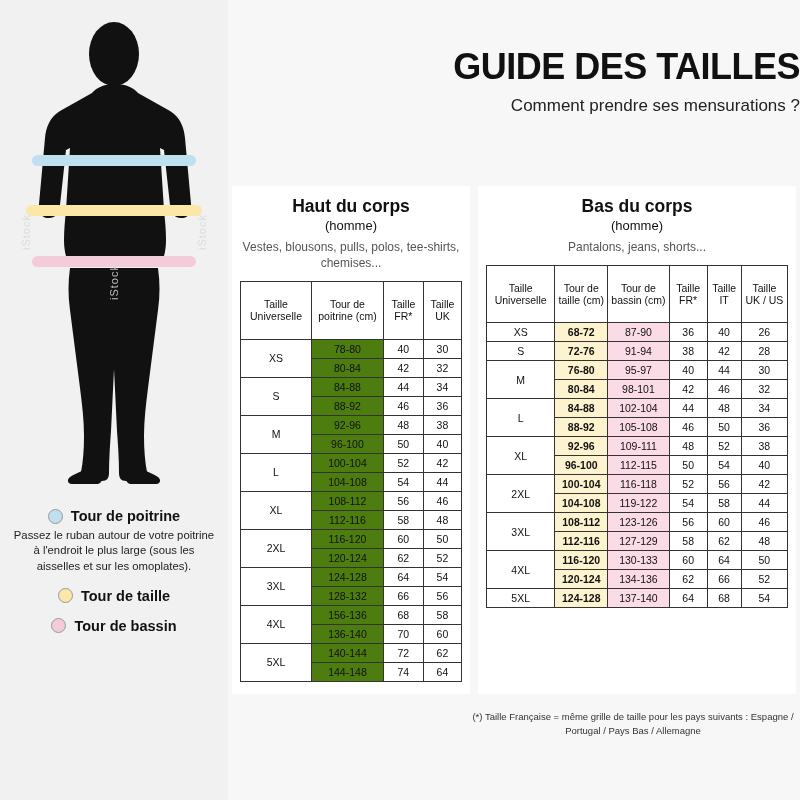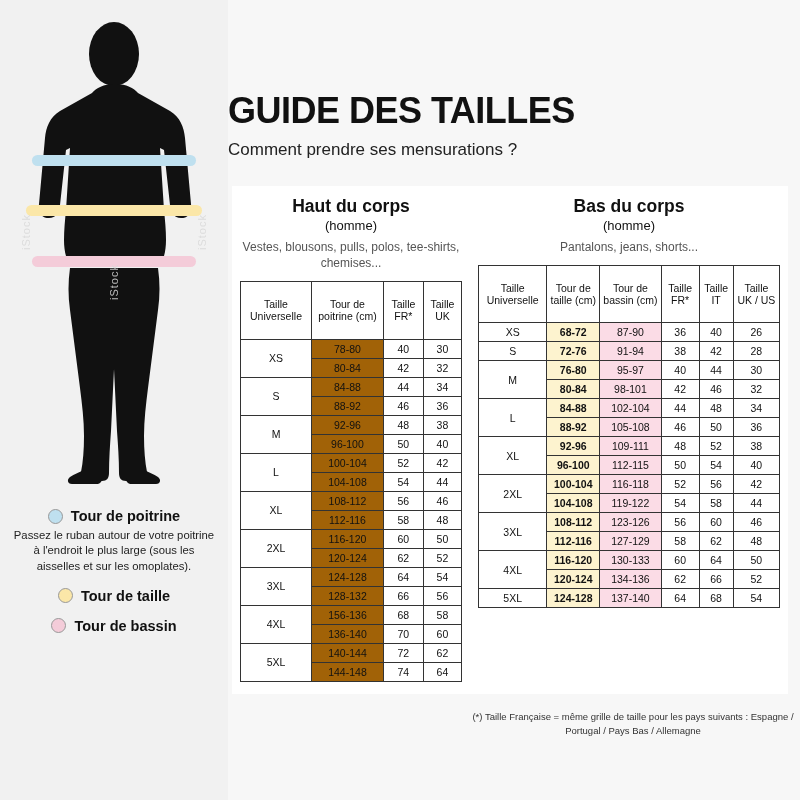--- a/index.html
+++ b/index.html
@@ -44,47 +44,47 @@
     display:flex; align-items:center; justify-content:center; gap:8px;
     font-size:14.5px; font-weight:bold; margin-bottom:4px;
   }
   .dot { width:15px; height:15px; border-radius:50%; border:1px solid #999; display:inline-block; }
   .dot.blue { background:#bfe0ef; }
   .dot.yellow { background:#fbe7a8; }
   .dot.pink { background:#f4ccd9; }
   .legend-text { font-size:11.3px; line-height:1.35; color:#222; }
 
   
-  .header { position:absolute; left:228px; top:0; width:572px; text-align:left;margin-top:44px; }
+  .header { position:absolute; left:228px; top:0; width:572px; text-align:right; }
   .title {
     font-size:36px; font-weight:bold; letter-spacing:-0.5px;
     margin-top:46px; color:#111;
   }
   .subtitle { font-size:17px; margin-top:8px; color:#222; }
   .disclaimer {
     font-size:9.5px; color:#8d8d8d; margin-top:24px; padding:0 14px; line-height:1.3;
   }
 
   
-  .cards { position:absolute; left:232px; top:186px; width:564px; display:flex; gap:0; }
+  .cards { position:absolute; left:232px; top:186px; width:564px; display:flex; gap:8px; }
   .card { background:#ffffff; padding:10px 8px 12px 8px; }
   .card.top { width:238px; }
   .card.bottom { width:318px; }
   .card-title { text-align:center; font-size:17.5px; font-weight:bold; }
   .card-sub { text-align:center; font-size:13px; margin-top:1px; }
   .card-desc { text-align:center; font-size:12px; color:#555; margin-top:6px; line-height:1.35; }
 
   table { border-collapse:collapse; width:100%; margin-top:10px; }
   th, td {
     border:1px solid #333; font-size:10.5px; text-align:center;
     padding:3px 2px; height:19px; color:#111;
   }
   th { font-weight:normal; line-height:1.15; padding:16px 2px; height:54px; }
   td.size { font-weight:normal; }
-  .c-blue { background:#a16207; }
+  .c-blue { background:#4d7c0f; }
   .c-yellow { background:#fdf3cf;font-weight:bold; }
   .c-pink { background:#fbdce6; }
 
   .footnote {
     position:absolute; left:470px; top:710px; width:326px;
     text-align:center; font-size:9.5px; color:#333; line-height:1.45;
   }
 </style>
 </head>
 <body>

